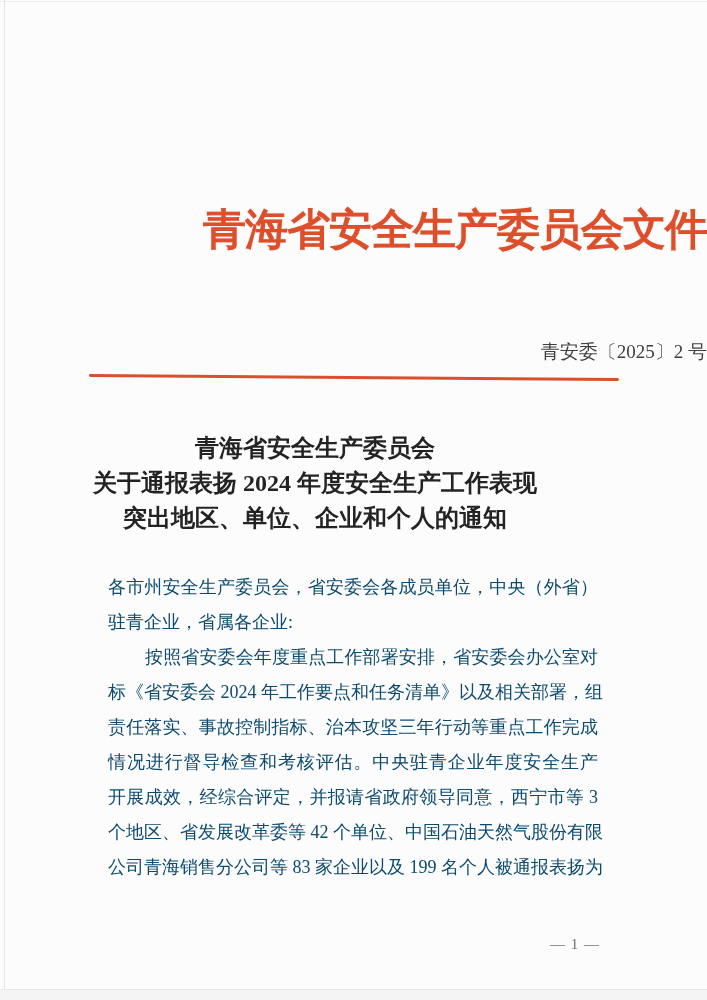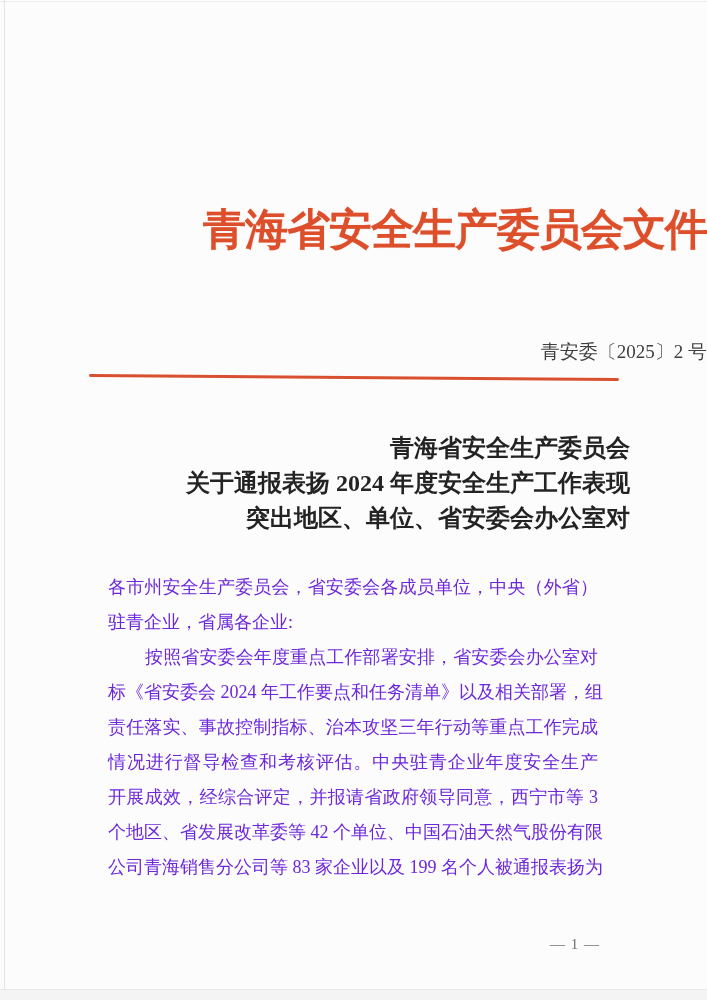--- a/index.html
+++ b/index.html
@@ -52,33 +52,33 @@
     position: absolute;
     top: 376px; left: 89px;
     width: 530px; height: 3px;
     background: #d8502f;
     border-radius: 2px;
     transform: rotate(0.45deg);
   }
   .doc-title {
     position: absolute;
     top: 431px; left: 0; width: 630px;
-    text-align: right;
+    text-align: center;
     font-size: 24px;
     line-height: 35px;
     font-weight: bold;
     color: #232323;
   }
   .body-text {
     position: absolute;
     top: 570px; left: 108px;
     width: 490px;
     font-size: 18px;
     line-height: 35px;
-    color: #6d28d9;
+    color: #0c4a6e;
   }
   .bl {
     text-align: justify;
     text-align-last: justify;
     white-space: nowrap;
   }
   .bl.short {
     text-align-last: left;
   }
   .bl.indent {
@@ -106,21 +106,21 @@
 
   <div class="red-header">青海省安全生产委员会文件</div>
 
   <div class="doc-number">青安委〔2025〕2 号</div>
 
   <div class="red-line"></div>
 
   <div class="doc-title">
     <div>青海省安全生产委员会</div>
     <div>关于通报表扬 2024 年度安全生产工作表现</div>
-    <div>突出地区、单位、省安委会办公室对</div>
+    <div>突出地区、单位、企业和个人的通知</div>
   </div>
 
   <div class="body-text">
     <div class="bl">各市州安全生产委员会，省安委会各成员单位，中央（外省）</div>
     <div class="bl short">驻青企业，省属各企业:</div>
     <div class="bl indent">按照省安委会年度重点工作部署安排，省安委会办公室对</div>
     <div class="bl">标《省安委会 2024 年工作要点和任务清单》以及相关部署，组</div>
     <div class="bl">责任落实、事故控制指标、治本攻坚三年行动等重点工作完成</div>
     <div class="bl">情况进行督导检查和考核评估。中央驻青企业年度安全生产</div>
     <div class="bl">开展成效，经综合评定，并报请省政府领导同意，西宁市等 3</div>

